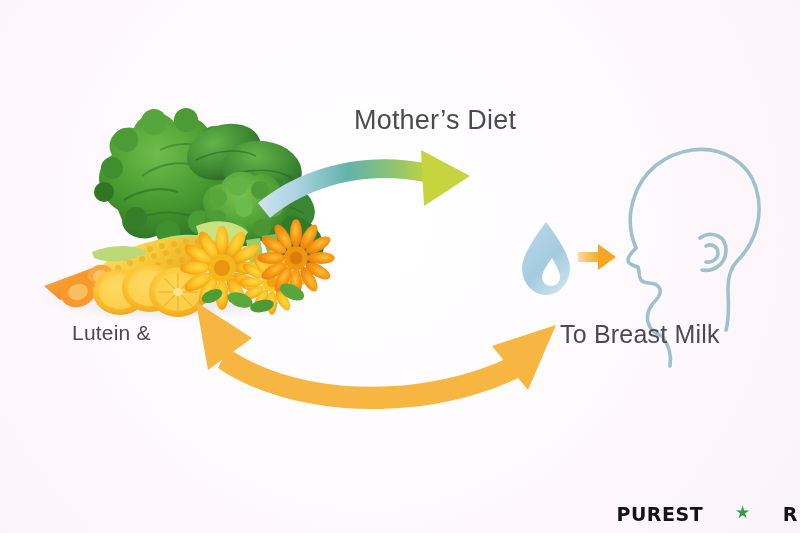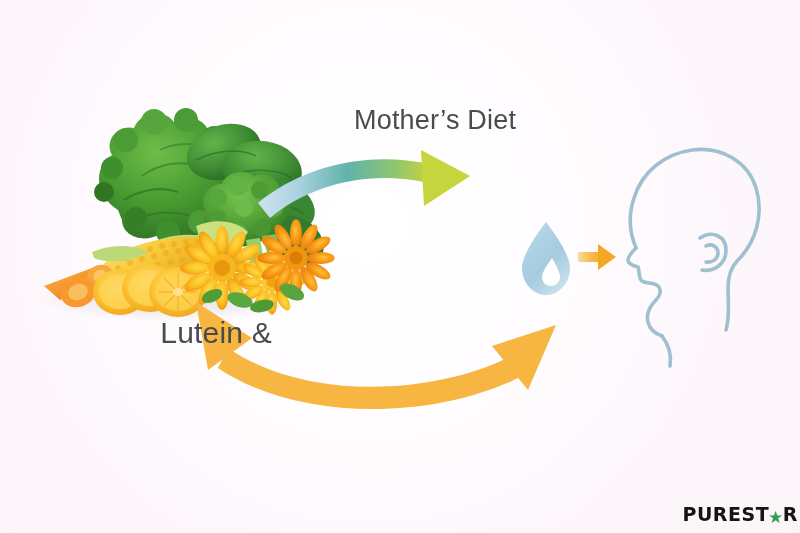--- a/index.html
+++ b/index.html
@@ -38,49 +38,49 @@
     margin-left: 32px;
   }
   #breast-milk-label {
     left: 560px;
     top: 320px;
     font-size: 25px;
   }
   #lutein-label {
     left: 72px;
     top: 314px;
-    font-size: 30px;
+    font-size: 21px;
     line-height: 38px;
     white-space: normal;
     width: 200px;
-    text-align: right;
   }
   #lutein-label .l2 { display: block; }
 
   
   .art {
     position: absolute;
     left: 0;
     top: 0;
     width: 800px;
     height: 533px;
   }
 
   
   #brand-logo {
     position: absolute;
     right: 2px;
     bottom: 8px;
     display: flex;
-    align-items: flex-end;
+    align-items: flex-start;
     font-size: 19px;
     font-weight: 700;
     letter-spacing: 0.5px;
     color: #141414;
     font-family: "DejaVu Sans", sans-serif;
+    gap: 33px;
   }
   #brand-logo .star-glyph {
     color: #2e9e4a;
     font-size: 17px;
     line-height: 1;
     position: relative;
     top: 1px;
     margin: 0 -1px;
   }
 </style>
@@ -394,20 +394,21 @@
                C 650 330 656 334 662 336"></path>
       <path d="M662 336 C 668 344 672 354 670 366"></path>
 
       <path d="M700 238 C 712 230 726 236 726 250 C 726 264 714 272 702 270"></path>
       <path d="M706 246 C 712 243 718 247 718 253 C 718 259 712 263 706 262"></path>
     </g>
   </svg>
 
   <div class="label" id="mothers-diet-label">Mother’s Diet</div>
 
+  <div class="label" id="breast-milk-label">To Breast Milk</div>
 
   <div class="label" id="lutein-label">
     <span class="l1">Lutein &amp;</span>
   </div>
 
   <div id="brand-logo">
     <span>PUREST</span>
     <span class="star-glyph">★</span>
     <span>R</span>
   </div>

